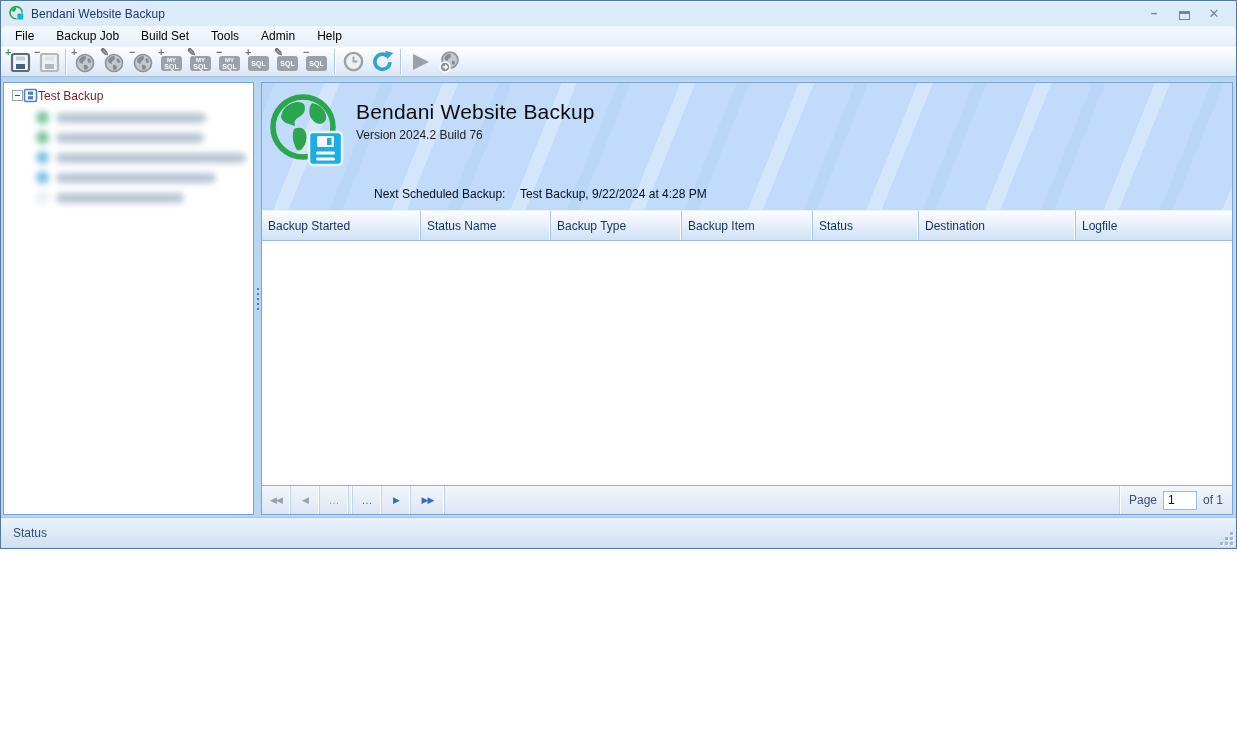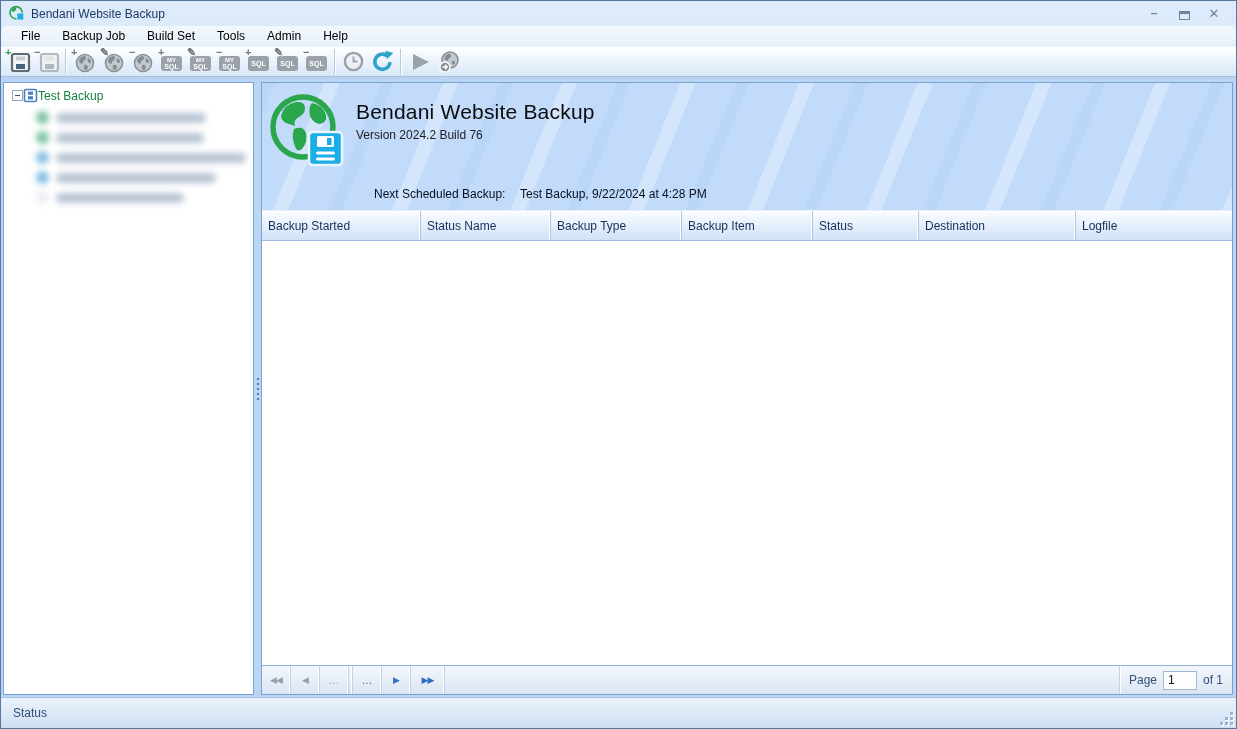--- a/index.html
+++ b/index.html
@@ -1,53 +1,53 @@
 <!DOCTYPE html>
 <html><head>
 <meta charset="utf-8">
 <style>
   * { box-sizing: border-box; margin: 0; padding: 0; }
   html,body { width:1237px; height:729px; overflow:hidden;
     font-family:"Liberation Sans", sans-serif; }
-  .window { position:relative; width:1237px; height:729px;
+  .window { position:relative; width:1237px; height:549px;
     border:1px solid #55799f; background:linear-gradient(#ddebfa,#bdd4ee);
     display:flex; flex-direction:column; }
 
   
   .titlebar { height:25px; display:flex; align-items:center; gap:6px; padding:0 7px; }
   .titlebar .title { font-size:12px; color:#1d3a66; }
   .win-controls { margin-left:auto; display:flex; align-items:center; gap:16px; padding-right:8px; color:#72849c; }
   .wc { width:14px; height:12px; display:flex; align-items:flex-end; justify-content:center; font-size:12px; cursor:default; }
   .wc.min { font-weight:bold; }
   .max-box { width:11px; height:9px; border:1px solid #72849c; border-top-width:3px; }
   .wc.close { font-size:13px; align-items:center; }
 
   
-  .menubar { height:20px; background:linear-gradient(#f3f8fd,#e7f0fa); display:flex; align-items:center; padding-left:9px;border-radius:6px; }
+  .menubar { height:20px; background:linear-gradient(#f3f8fd,#e7f0fa); display:flex; align-items:center; padding-left:3px;border-radius:6px; }
   .menu-item { font-size:12px; color:#000; padding:2px 11px; }
 
   
   .toolbar { height:31px; background:linear-gradient(#ffffff,#d8e7f8);
     border-top:1px solid #eef5fc; border-bottom:1px solid #a9c1dd;
     display:flex; align-items:center; padding:1px 3px; }
   .tb-btn { position:relative; width:29px; height:27px; display:flex; align-items:center; justify-content:center; border-radius:3px; }
   .tb-sep { width:0; height:25px; border-left:1px solid #b6c9e0; border-right:1px solid #ffffff; margin:0 3px; }
   .overlay { position:absolute; top:-1px; left:1px; font-size:11px; font-weight:bold; color:#70777f; line-height:11px;
     text-shadow:-1px 0 #fff,1px 0 #fff,0 -1px #fff,0 1px #fff; }
   .overlay.green { color:#2ca355; }
   .db-box { width:21px; height:15px; background:#9aa1a8; border-radius:3px; color:#fff;
     display:flex; flex-direction:column; align-items:center; justify-content:center; line-height:1; margin-top:4px;
     font-weight:bold; }
   .db-box .t1 { font-size:6px; } .db-box .t2 { font-size:7px; }
   .blue-line { height:3px; background:#b9d4f2; }
 
   
   .content { flex:1; min-height:0; display:flex; background:#b9d6f4; padding:2px 3px 2px 2px; }
   .tree-panel { width:251px; background:#fff; border:1px solid #7ca2d4; padding:5px 0 0 8px; }
-  .tree-root-row { display:flex; align-items:center; font-size:12px; color:#15803d; }
+  .tree-root-row { display:flex; align-items:center; font-size:12px; color:#7f1d1d; }
   .expander { width:11px; height:11px; border:1px solid #93a6bb; background:#fff; position:relative; flex:0 0 auto; }
   .expander::after { content:""; position:absolute; left:2px; right:2px; top:4px; height:1px; background:#39506b; }
   .tree-children { margin:8px 0 0 24px; display:flex; flex-direction:column; gap:7px; }
   .tree-child { display:flex; align-items:center; gap:7px; filter:blur(3px); opacity:.75; }
   .tc-icon { width:13px; height:13px; border-radius:50%; flex:0 0 auto; }
   .tc-bar { height:10px; border-radius:5px; background:#9fb0c6; }
 
   .splitter { width:7px; display:flex; flex-direction:column; align-items:center; justify-content:center; gap:3px; }
   .splitter i { width:2px; height:2px; background:#4d7fc0; }
 

